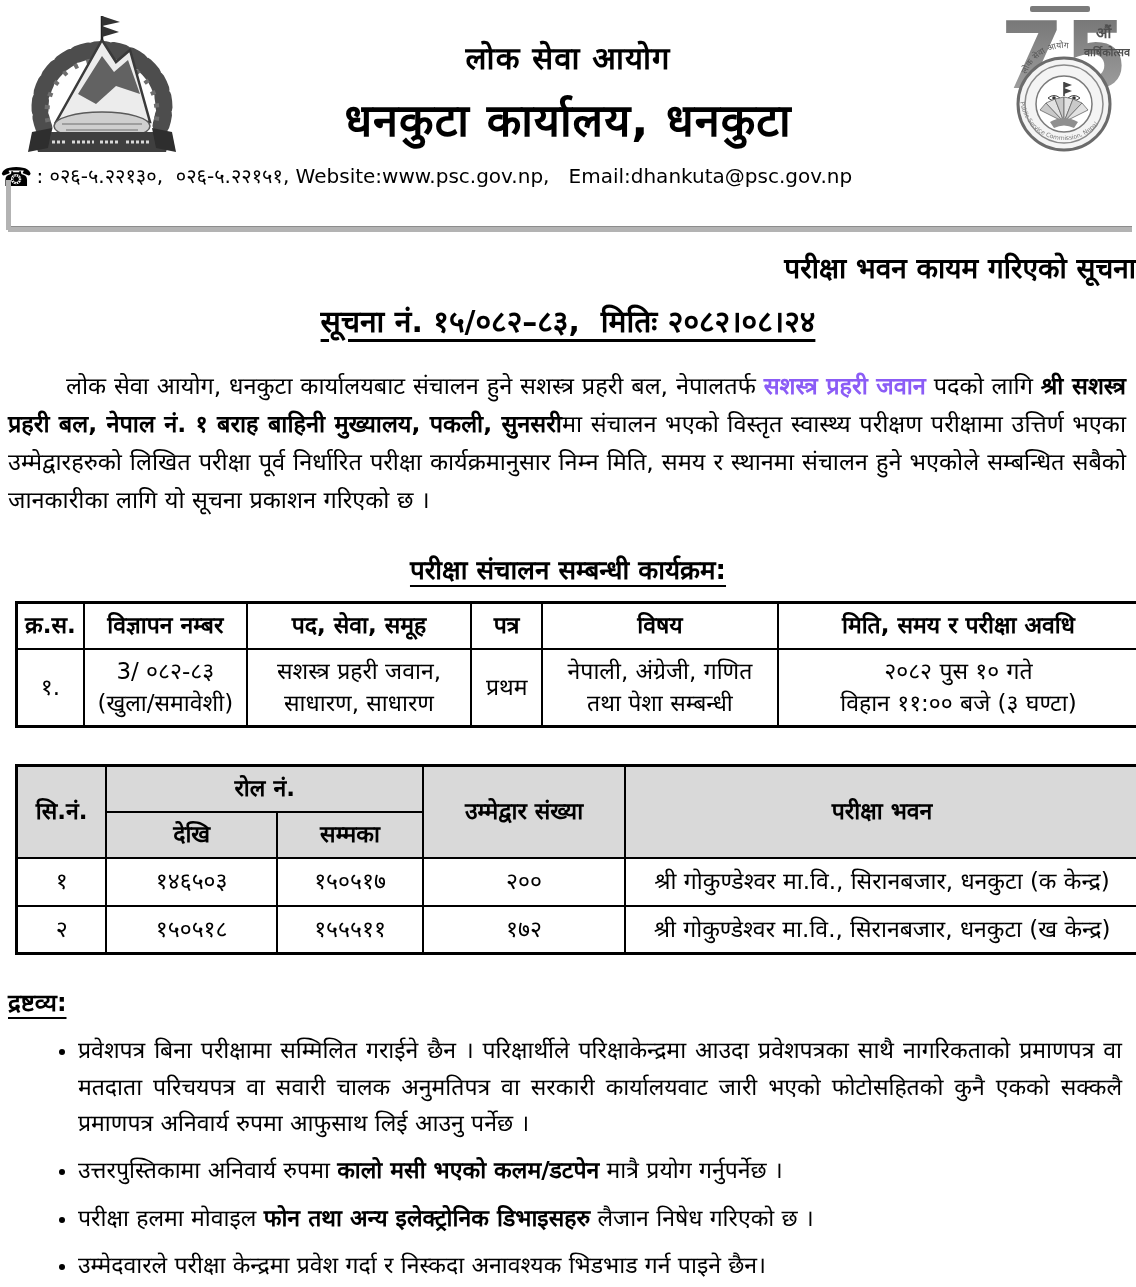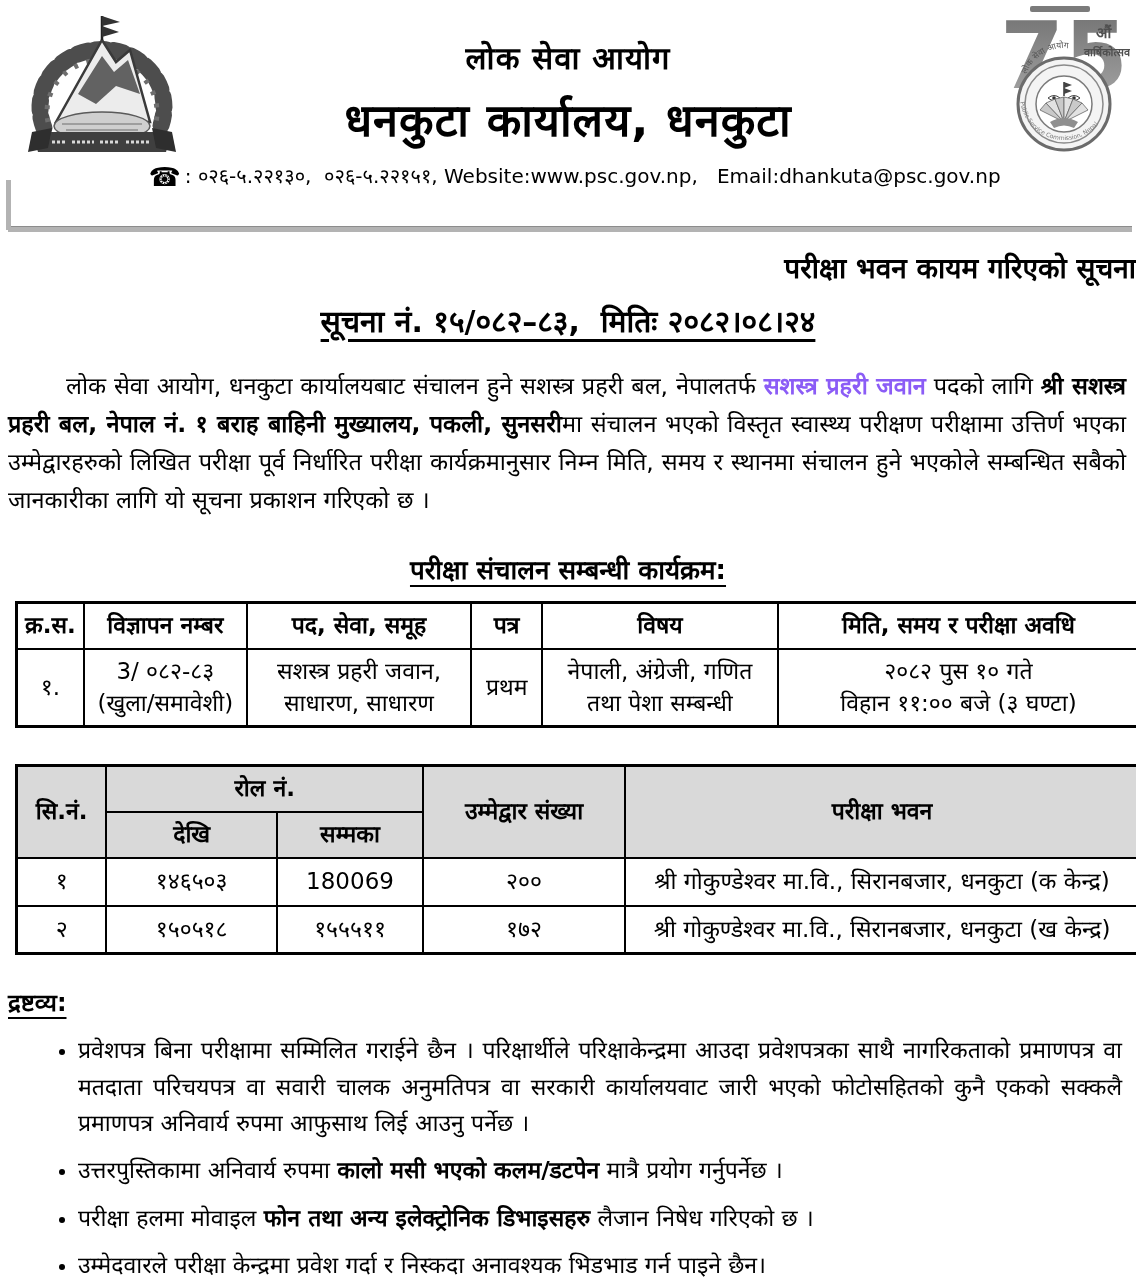--- a/index.html
+++ b/index.html
@@ -14,23 +14,22 @@
 
   
   .letterhead { position: relative; height: 158px; }
   .emblem-left { position: absolute; left: 18px; top: 10px; }
   .logo-right  { position: absolute; right: 6px; top: 4px; }
   .head-center { text-align: center; padding-top: 36px; }
   .org-name    { font-size: 31px; font-weight: bold; letter-spacing: 1px; }
   .office-name { font-size: 45px; font-weight: bold; margin-top: 10px; letter-spacing: 1px; }
 
   .contact-line {
-    text-align: center;
     font-size: 20px;
-    margin: 4px 0 10px 13px;
+    margin: 4px 0 10px 0;
     white-space: pre-wrap;
   }
   .phone-glyph { font-size: 26px; vertical-align: -3px; margin-right: 4px; }
 
   .corner-rule-wrap { position: relative; height: 6px; margin: 0 4px 0 8px; }
   .rule-h { height: 6px; background: #b3b3b3; border-top: 1px solid #8c8c8c; }
   .rule-v { position: absolute; left: -2px; top: -46px; width: 5px; height: 50px; background: #b3b3b3; }
 
   
   .notice-title {
@@ -249,21 +248,21 @@
       </tr>
       <tr>
         <th>देखि</th>
         <th>सम्मका</th>
       </tr>
     </thead>
     <tbody>
       <tr>
         <td>१</td>
         <td>१४६५०३</td>
-        <td>180069</td>
+        <td>१५०५१७</td>
         <td>२००</td>
         <td>श्री गोकुण्डेश्वर मा.वि., सिरानबजार, धनकुटा (क केन्द्र)</td>
       </tr>
       <tr>
         <td>२</td>
         <td>१५०५१८</td>
         <td>१५५५११</td>
         <td>१७२</td>
         <td>श्री गोकुण्डेश्वर मा.वि., सिरानबजार, धनकुटा (ख केन्द्र)</td>
       </tr>

